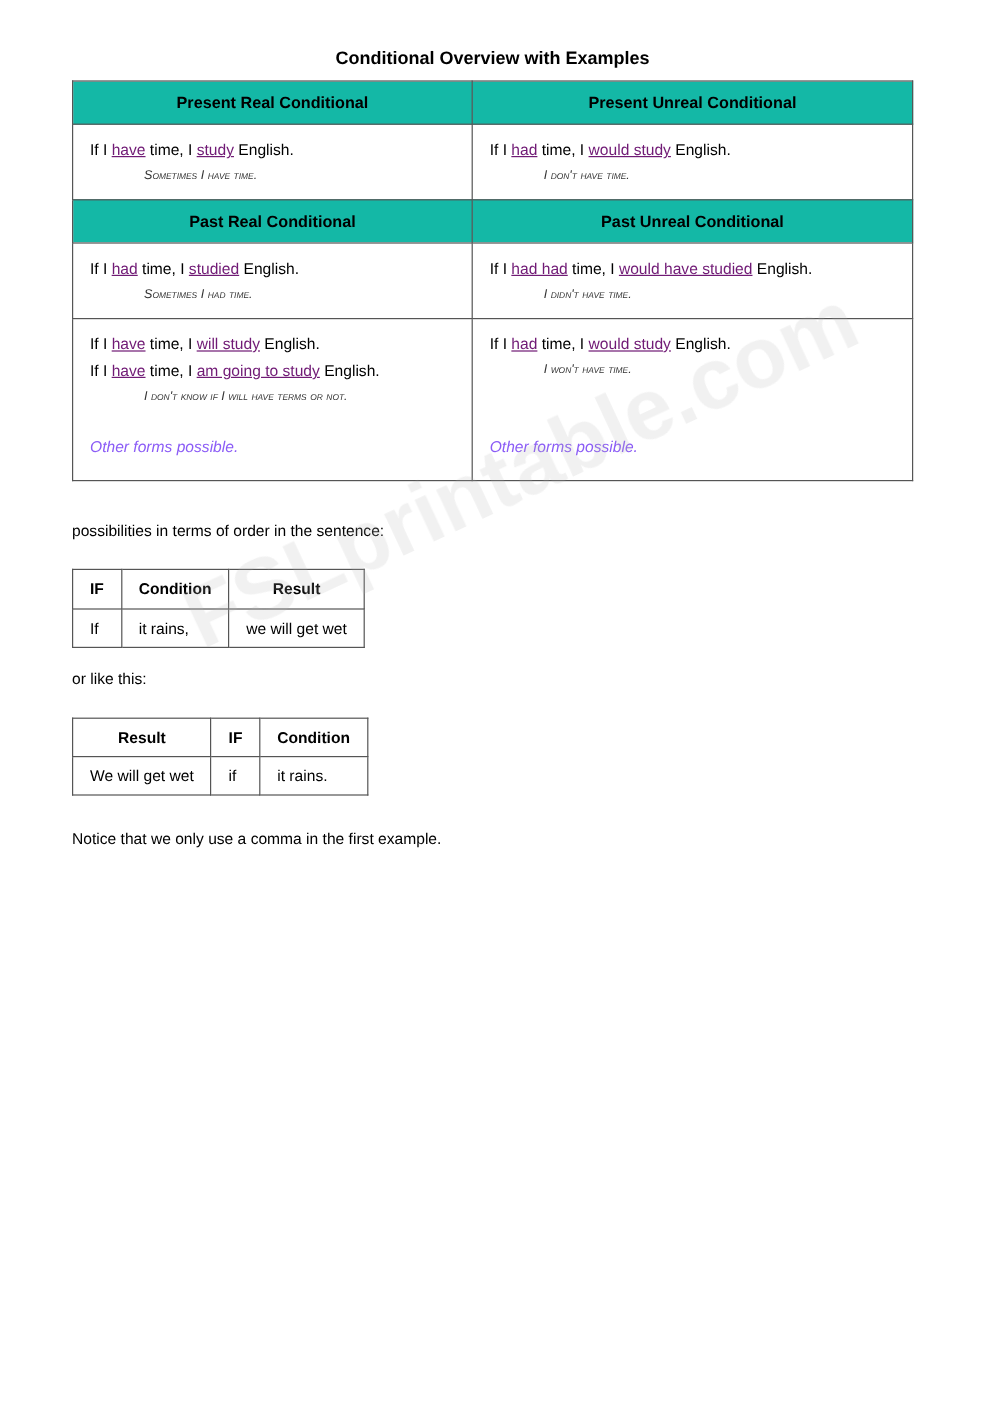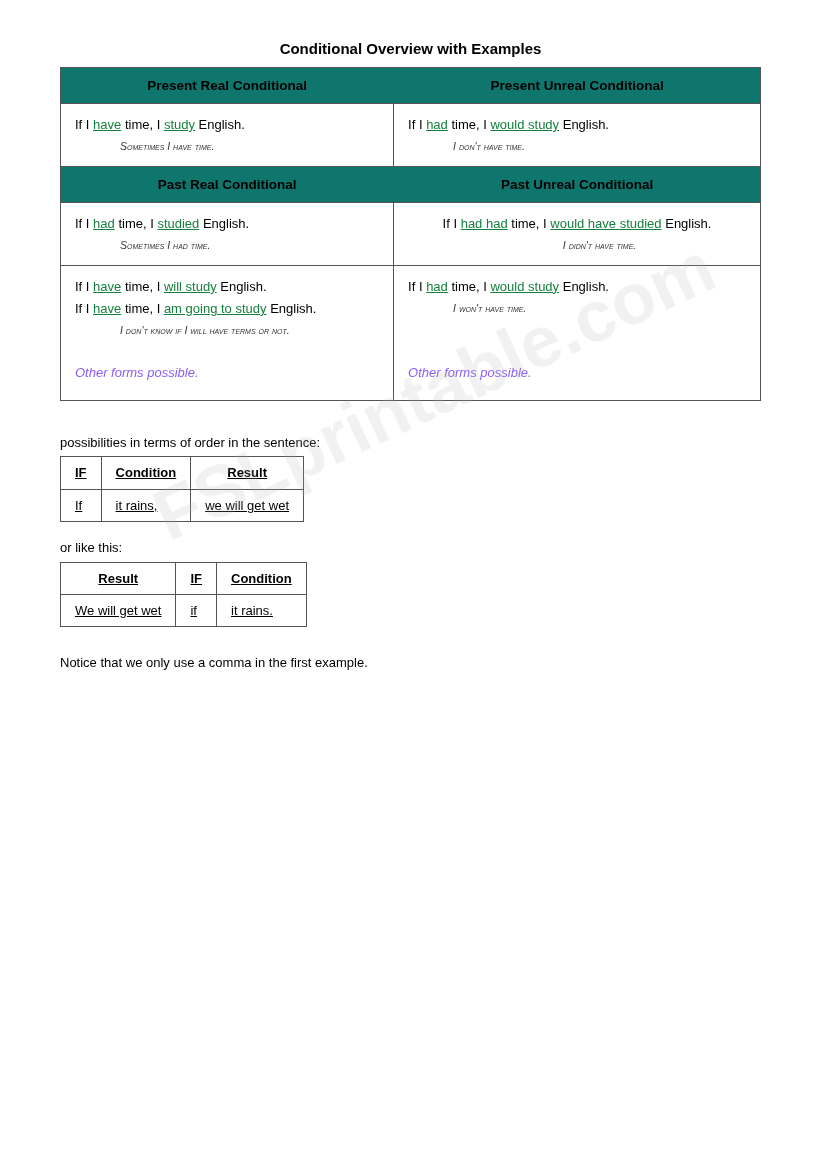--- a/index.html
+++ b/index.html
@@ -22,34 +22,34 @@
       width: 100%;
       border-collapse: collapse;
       border: 1.5px solid #555;
     }
     .main-table td, .main-table th {
       border: 1.5px solid #555;
       padding: 10px 14px;
       vertical-align: top;
     }
     .header-cell {
-      background-color: #0f766e;
+      background-color: #14b8a6;
       font-weight: bold;
       text-align: center;
       font-size: 13.5px;
       padding: 8px 14px;
     }
     .content-cell {
       background-color: #fff;
       padding: 18px 16px 14px 16px;
       font-size: 13px;
       line-height: 1.7;
     }
     .underline { text-decoration: underline; }
-    .blue { color: #15803d; }
+    .blue { color: #701a75; }
     .red { color: #8b5cf6; font-style: italic; }
     .italic-small {
       font-style: italic;
       font-size: 10.5px;
       font-variant: small-caps;
       display: block;
       margin-top: 2px;
       color: #333;
       margin-left: 45px;
     }
@@ -65,23 +65,22 @@
       z-index: 0;
       white-space: nowrap;
     }
     .below-section {
       margin-top: 30px;
       font-size: 13px;
       line-height: 1.8;
     }
     .small-table {
       border-collapse: collapse;
-      margin-top: 2px;
+      margin-top: 20px;
       margin-bottom: 14px;
-      text-decoration: underline;
     }
     .small-table td, .small-table th {
       border: 1.5px solid #555;
       padding: 4px 14px;
       font-size: 13px;
     }
     .small-table th {
       font-weight: bold;
       text-align: center;
       background: #fff;
@@ -127,21 +126,21 @@
     <td class="header-cell">Past Real Conditional</td>
     <td class="header-cell">Past Unreal Conditional</td>
   </tr>
   <tr>
     <td class="content-cell">
       <span>
         If I <span class="underline blue">had</span> time, I <span class="underline blue">studied</span> English.
       </span>
       <span class="italic-small">Sometimes I had time.</span>
     </td>
-    <td class="content-cell" style="text-align:center;">
+    <td class="content-cell" style="">
       <span>
         If I <span class="underline blue">had had</span> time, I <span class="underline blue">would have studied</span> English.
       </span>
       <span class="italic-small">I didn't have time.</span>
     </td>
   </tr>
 
   <tr>
     <td class="content-cell" style="padding-bottom:16px;">
       <span>

